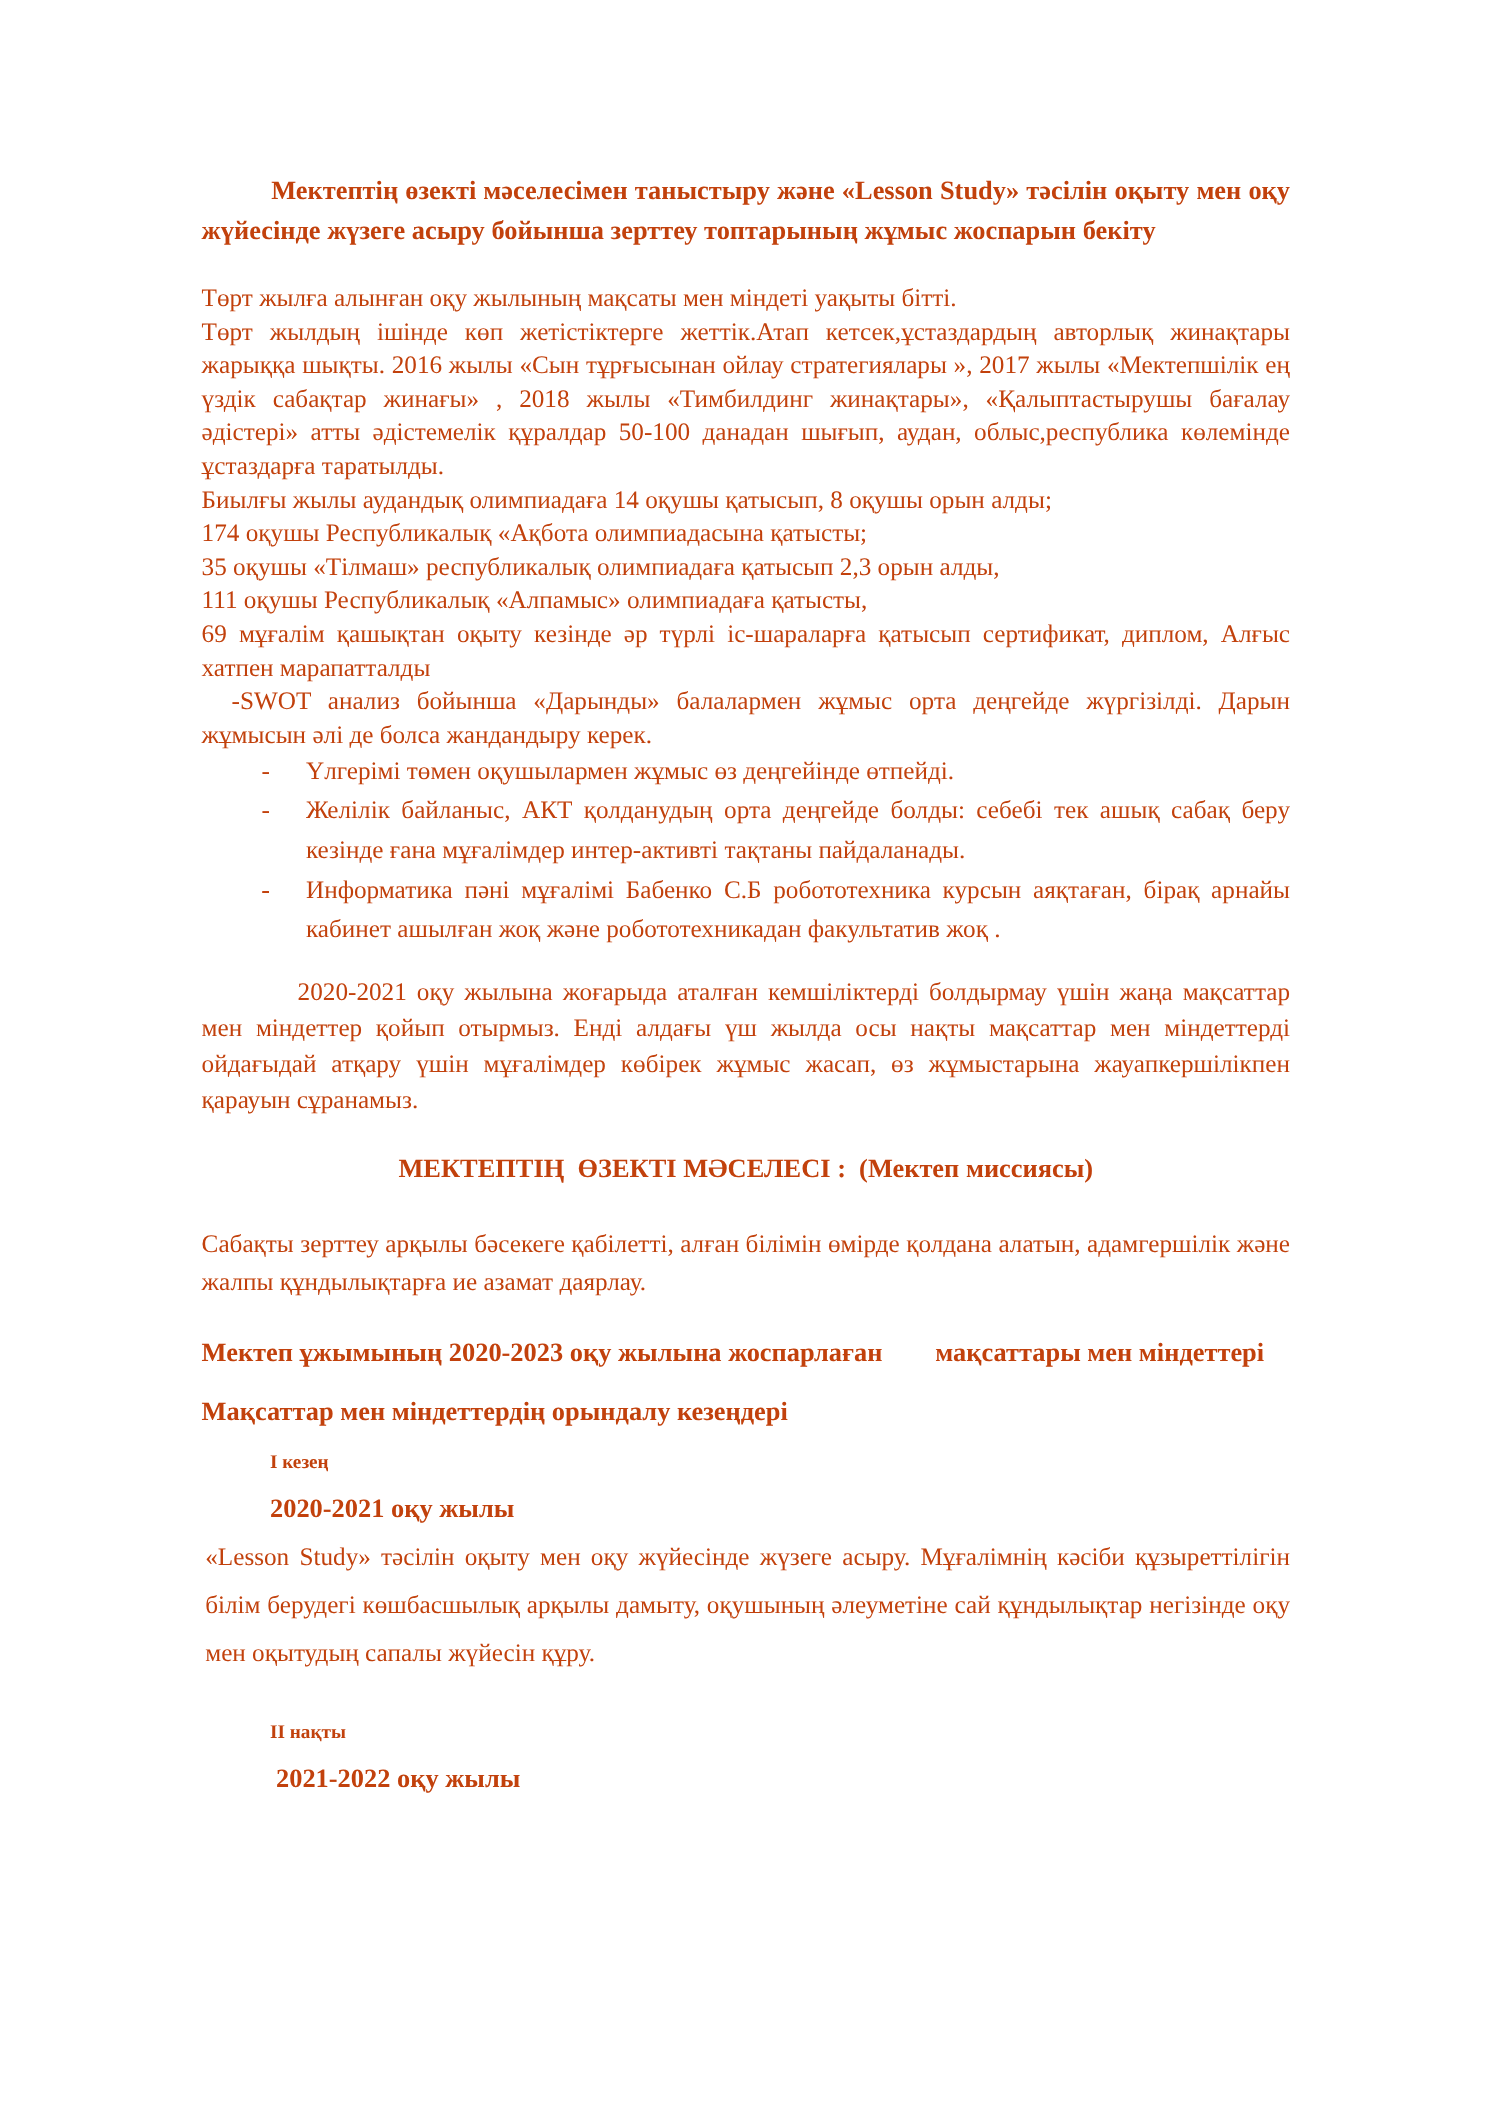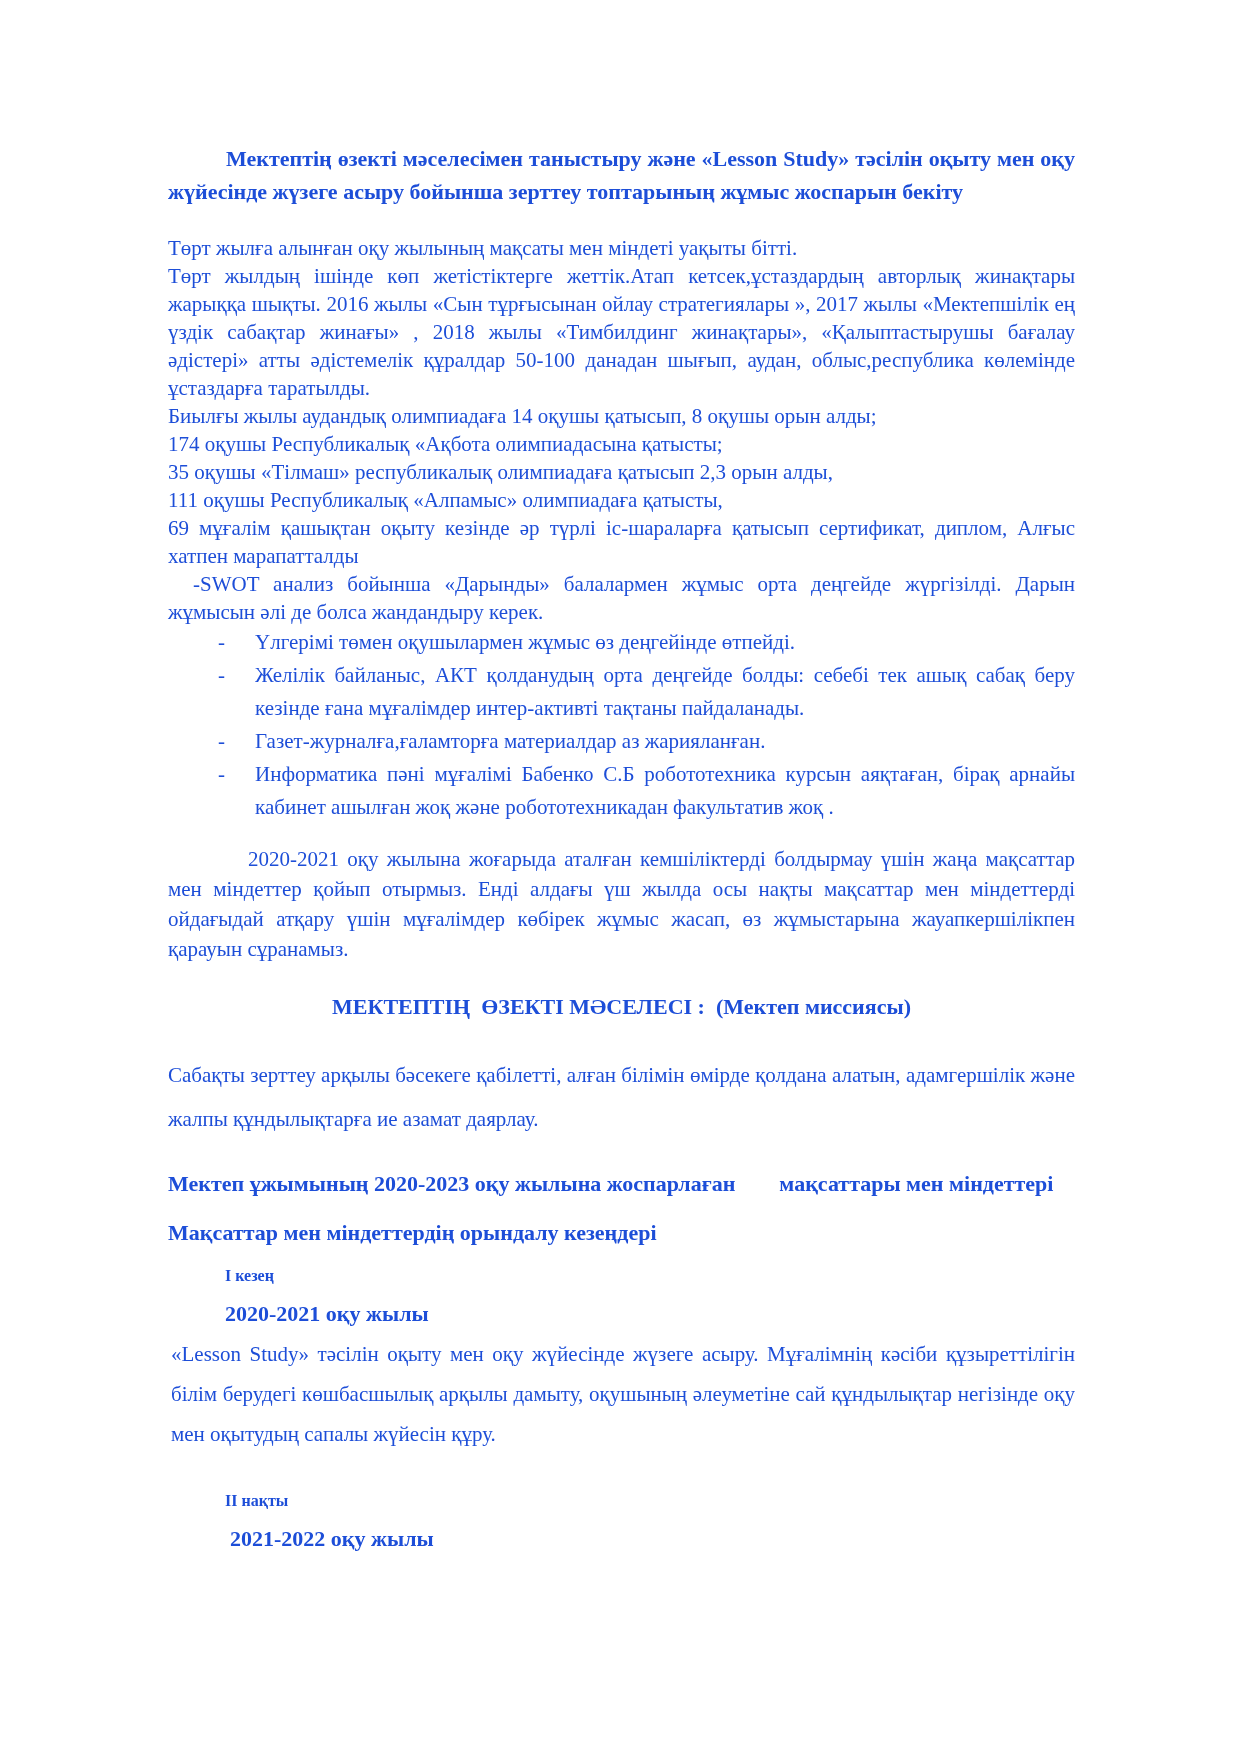--- a/index.html
+++ b/index.html
@@ -2,21 +2,21 @@
 <html><head>
 <meta charset="utf-8">
 <style>
   html, body { margin: 0; padding: 0; background: #ffffff; }
   .page {
     position: relative;
     width: 1240px;
     height: 1754px;
     box-sizing: border-box;
     background: #ffffff;
-    color: #1d4ed8;
+    color: #c2410c;
     font-family: "Liberation Serif", "DejaVu Serif", serif;
     font-size: 21px;
     padding: 142px 165px 0 168px;
     overflow: hidden;
   }
   .doc-title {
     font-weight: bold;
     font-size: 22px;
     line-height: 33px;
     text-align: justify;
@@ -50,21 +50,21 @@
   .mission-heading {
     font-weight: bold;
     font-size: 22px;
     line-height: 33px;
     margin: 26px 0 0 0;
     white-space: pre-wrap;
     text-align: center;
   }
   p.mission-par {
     margin: 30px 0 18px 0;
-    line-height: 44px;
+    line-height: 32px;
     text-align: justify;
   }
   .plan-heading {
     font-weight: bold;
     font-size: 22px;
     line-height: 33px;
     margin: 26px 0 16px 0;
     text-align: justify;
     white-space: pre-wrap;
   }
@@ -116,21 +116,20 @@
     <div class="issue-item">
       <span class="marker">-</span>
       <span>Үлгерімі төмен оқушылармен жұмыс өз деңгейінде өтпейді.</span>
     </div>
     <div class="issue-item">
       <span class="marker">-</span>
       <span>Желілік байланыс, АКТ қолданудың орта деңгейде болды: себебі тек ашық сабақ беру кезінде ғана  мұғалімдер  интер-активті  тақтаны пайдаланады.</span>
     </div>
     <div class="issue-item">
       <span class="marker">-</span>
-      <span>Газет-журналға,ғаламторға материалдар аз жарияланған.</span>
     </div>
     <div class="issue-item">
       <span class="marker">-</span>
       <span>Информатика пәні мұғалімі Бабенко С.Б робототехника курсын аяқтаған, бірақ арнайы кабинет ашылған жоқ және робототехникадан  факультатив жоқ .</span>
     </div>
   </div>
 
   <p class="goals-par">2020-2021 оқу жылына жоғарыда аталған кемшіліктерді болдырмау үшін  жаңа мақсаттар мен міндеттер қойып отырмыз. Енді алдағы үш жылда осы нақты мақсаттар мен міндеттерді ойдағыдай атқару үшін мұғалімдер көбірек жұмыс жасап, өз жұмыстарына жауапкершілікпен қарауын сұранамыз.</p>
 
   <div class="mission-heading">МЕКТЕПТІҢ  ӨЗЕКТІ МӘСЕЛЕСІ :  (Мектеп миссиясы)</div>

